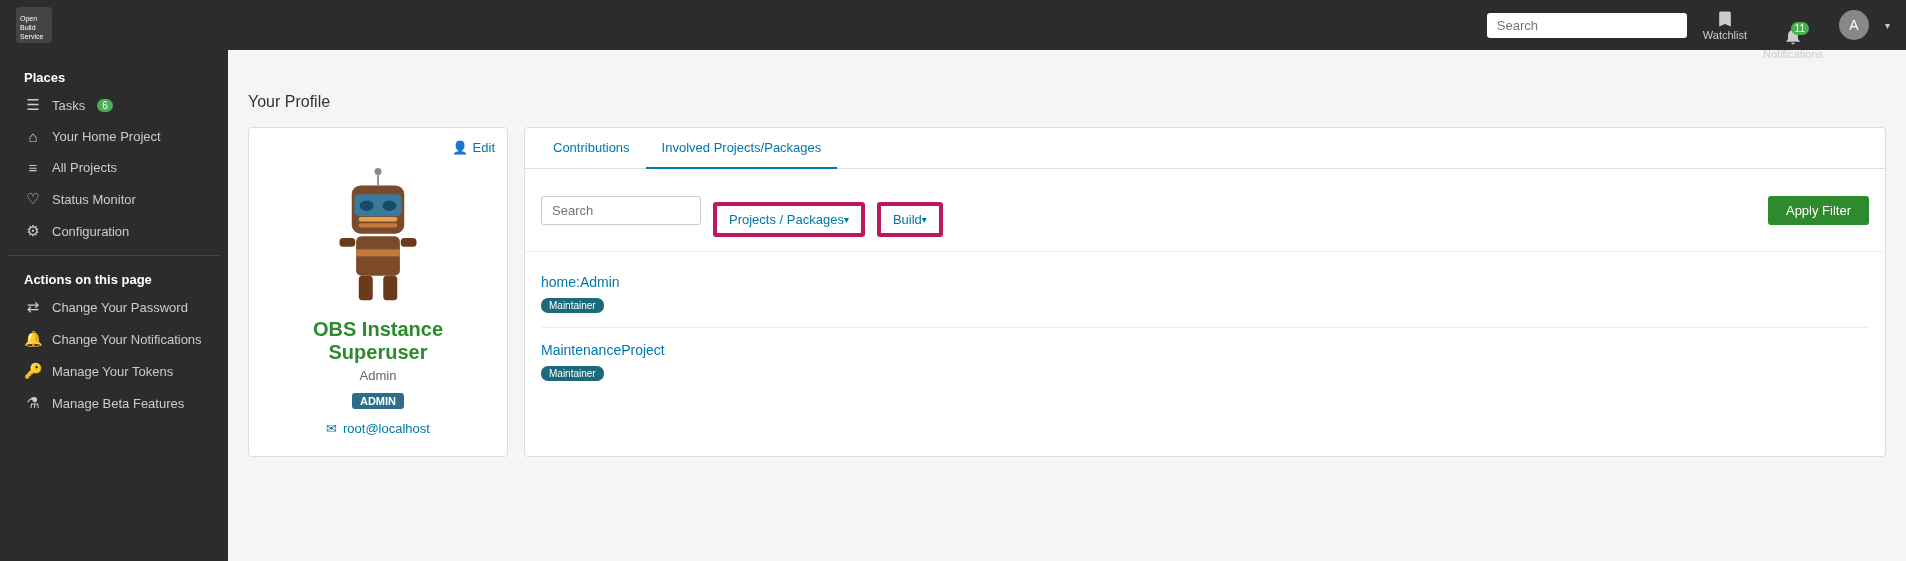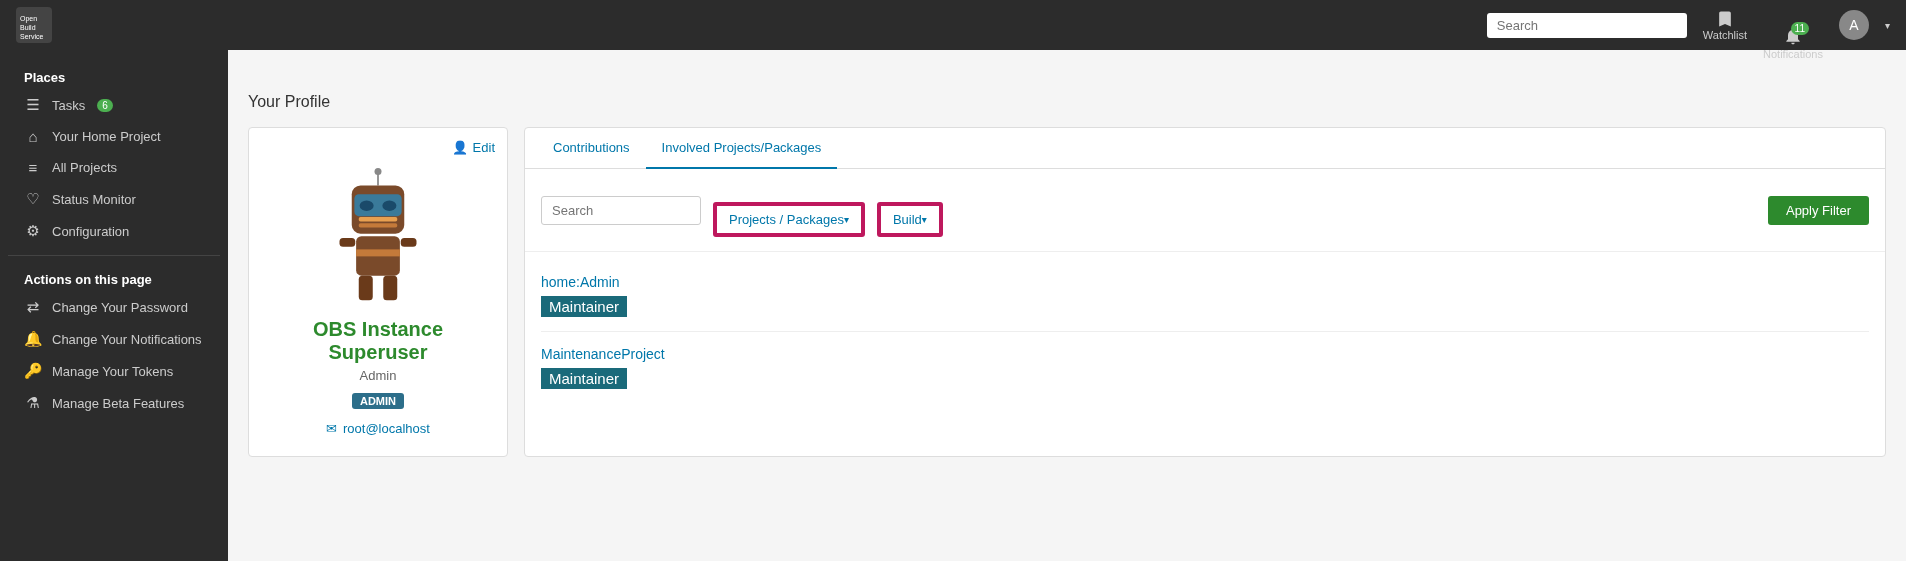--- a/index.html
+++ b/index.html
@@ -282,23 +282,23 @@
       font-size: 14px;
       text-decoration: none;
       display: block;
       margin-bottom: 6px;
       cursor: pointer;
     }
     .role-badge {
       display: inline-block;
       background: #1a6a7a;
       color: #fff;
-      font-size: 15px;
+      font-size: 10px;
       padding: 2px 8px;
-      border-radius: 0;
+      border-radius: 7px;
     }
   </style>
 </head>
 <body>
 
 <nav class="topnav">
   <div class="topnav-logo">
     <svg class="logo-icon" viewBox="0 0 36 36" xmlns="http://www.w3.org/2000/svg">
       <rect width="36" height="36" fill="#444" rx="4"></rect>
       <text x="4" y="14" fill="#fff" font-size="7" font-family="Arial">Open</text>

